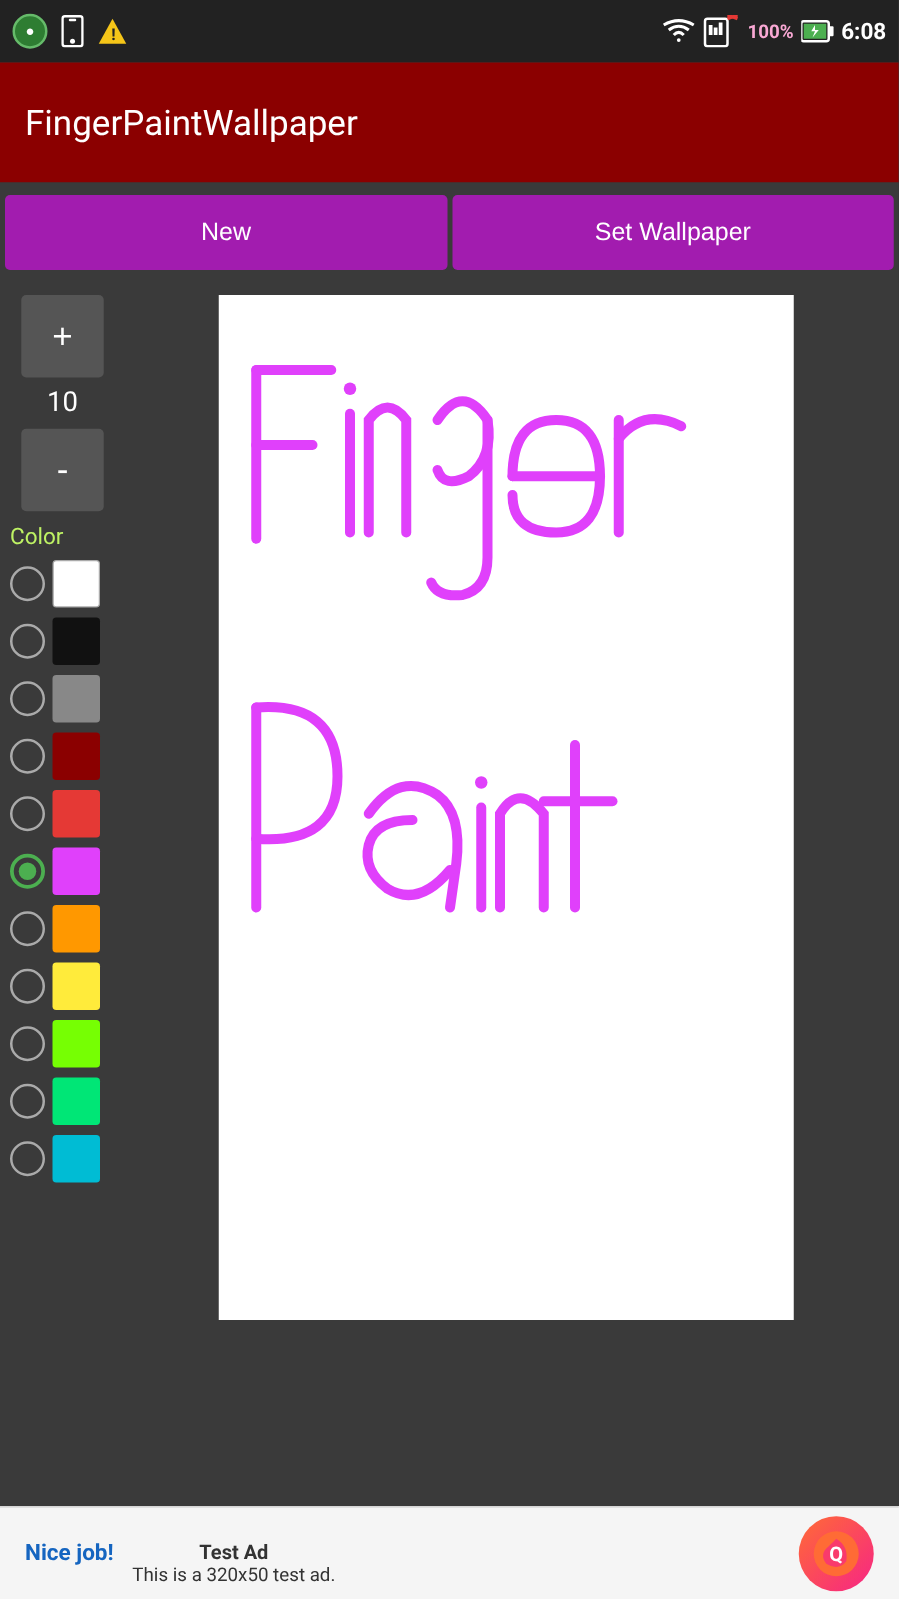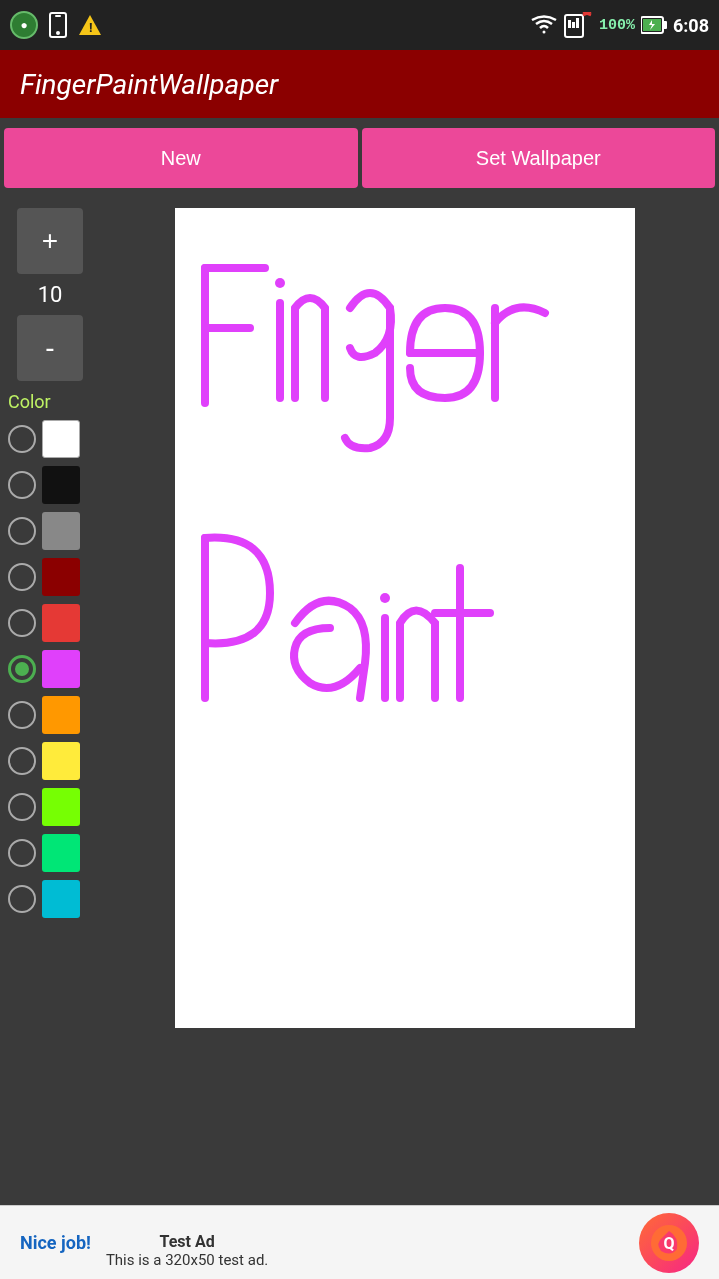--- a/index.html
+++ b/index.html
@@ -48,47 +48,46 @@
       border-radius: 50%;
       background: #2e7d32;
       border: 2px solid #66bb6a;
       display: flex; align-items: center; justify-content: center;
       color: white; font-size: 12px; font-weight: bold;
     }
 
     
     #title-bar {
       width: 100%;
-      height: 68px;
+      height: 96px;
       background: #8b0000;
       display: flex;
       align-items: center;
       padding: 0 20px;
-      font-style: italic;
     }
     #title-bar h1 {
       color: white;
       font-size: 28px;
       font-weight: 400;
     }
 
     
     #action-bar {
       width: 100%;
       height: 80px;
       background: #3a3a3a;
       display: flex;
       align-items: center;
       padding: 8px 4px;
       gap: 4px;
     }
     .action-btn {
       flex: 1;
       height: 60px;
-      background: #ec4899;
+      background: #a21caf;
       border: none;
       border-radius: 4px;
       color: white;
       font-size: 20px;
       cursor: pointer;
       display: flex;
       align-items: center;
       justify-content: center;
     }
 
@@ -256,21 +255,21 @@
 
     <svg width="30" height="26" viewBox="0 0 30 26">
       <rect x="2" y="3" width="18" height="22" rx="2" fill="none" stroke="white" stroke-width="2"></rect>
       <line x1="20" y1="3" x2="28" y2="0" stroke="#e53935" stroke-width="2.5"></line>
       <line x1="28" y1="3" x2="20" y2="0" stroke="#e53935" stroke-width="2.5"></line>
       <rect x="5" y="8" width="3" height="8" fill="white"></rect>
       <rect x="9" y="10" width="3" height="6" fill="white"></rect>
       <rect x="13" y="6" width="3" height="10" fill="white"></rect>
     </svg>
 
-    <span style="color:#86efac;font-size:15px;font-weight:bold;font-family:Liberation Mono, monospace;">100%</span>
+    <span style="color:#f9a8d4;font-size:15px;font-weight:bold;">100%</span>
     <svg width="26" height="22" viewBox="0 0 26 22">
       <rect x="0" y="3" width="22" height="16" rx="2" fill="none" stroke="white" stroke-width="2"></rect>
       <rect x="22" y="7" width="4" height="8" rx="1" fill="white"></rect>
       <rect x="2" y="5" width="18" height="12" fill="#4caf50"></rect>
       <polygon points="11,6 8,11 11,11 9,16 14,10 11,10" fill="white"></polygon>
     </svg>
 
     <span style="color:white;font-size:18px;font-weight:bold;">6:08</span>
   </div>
 </div>

